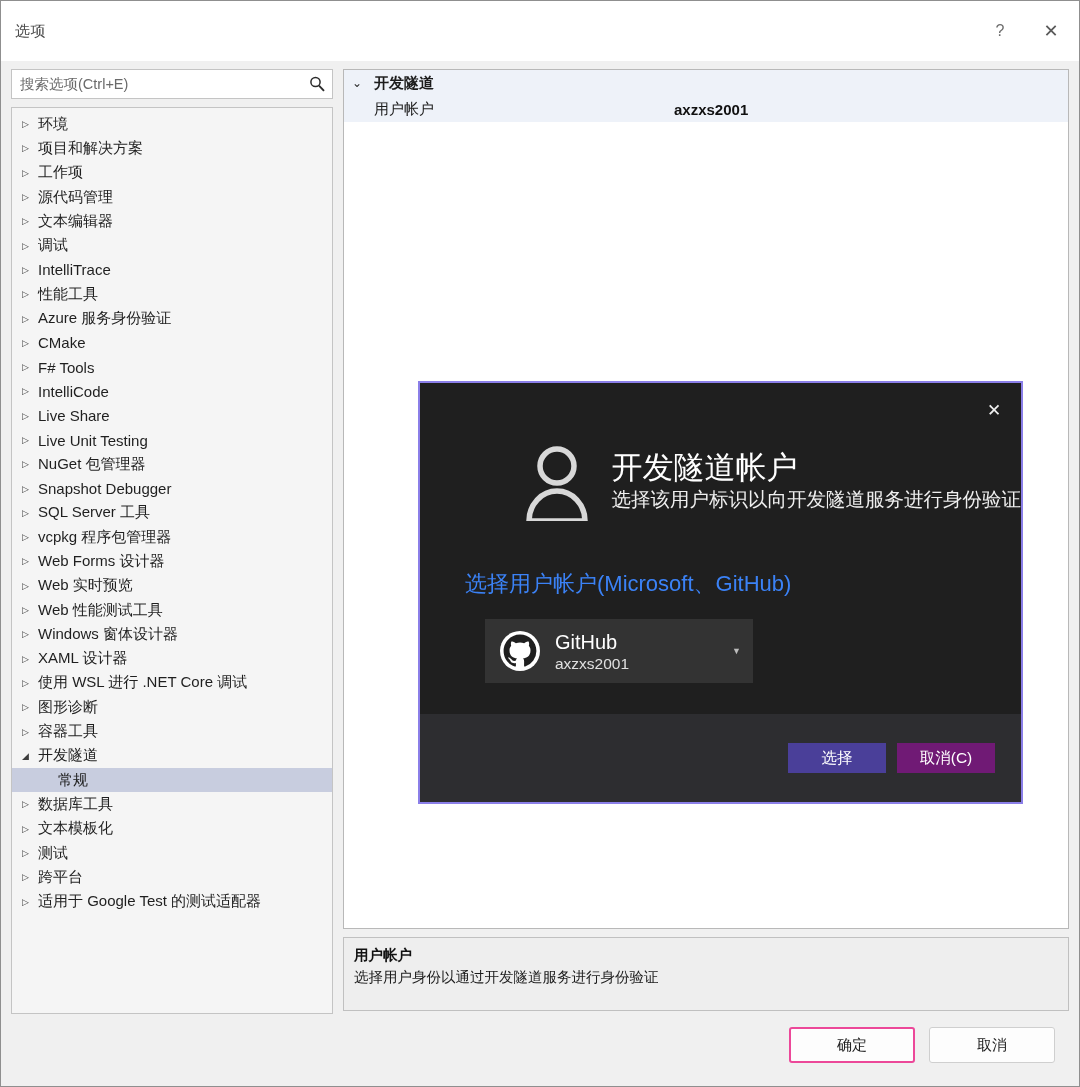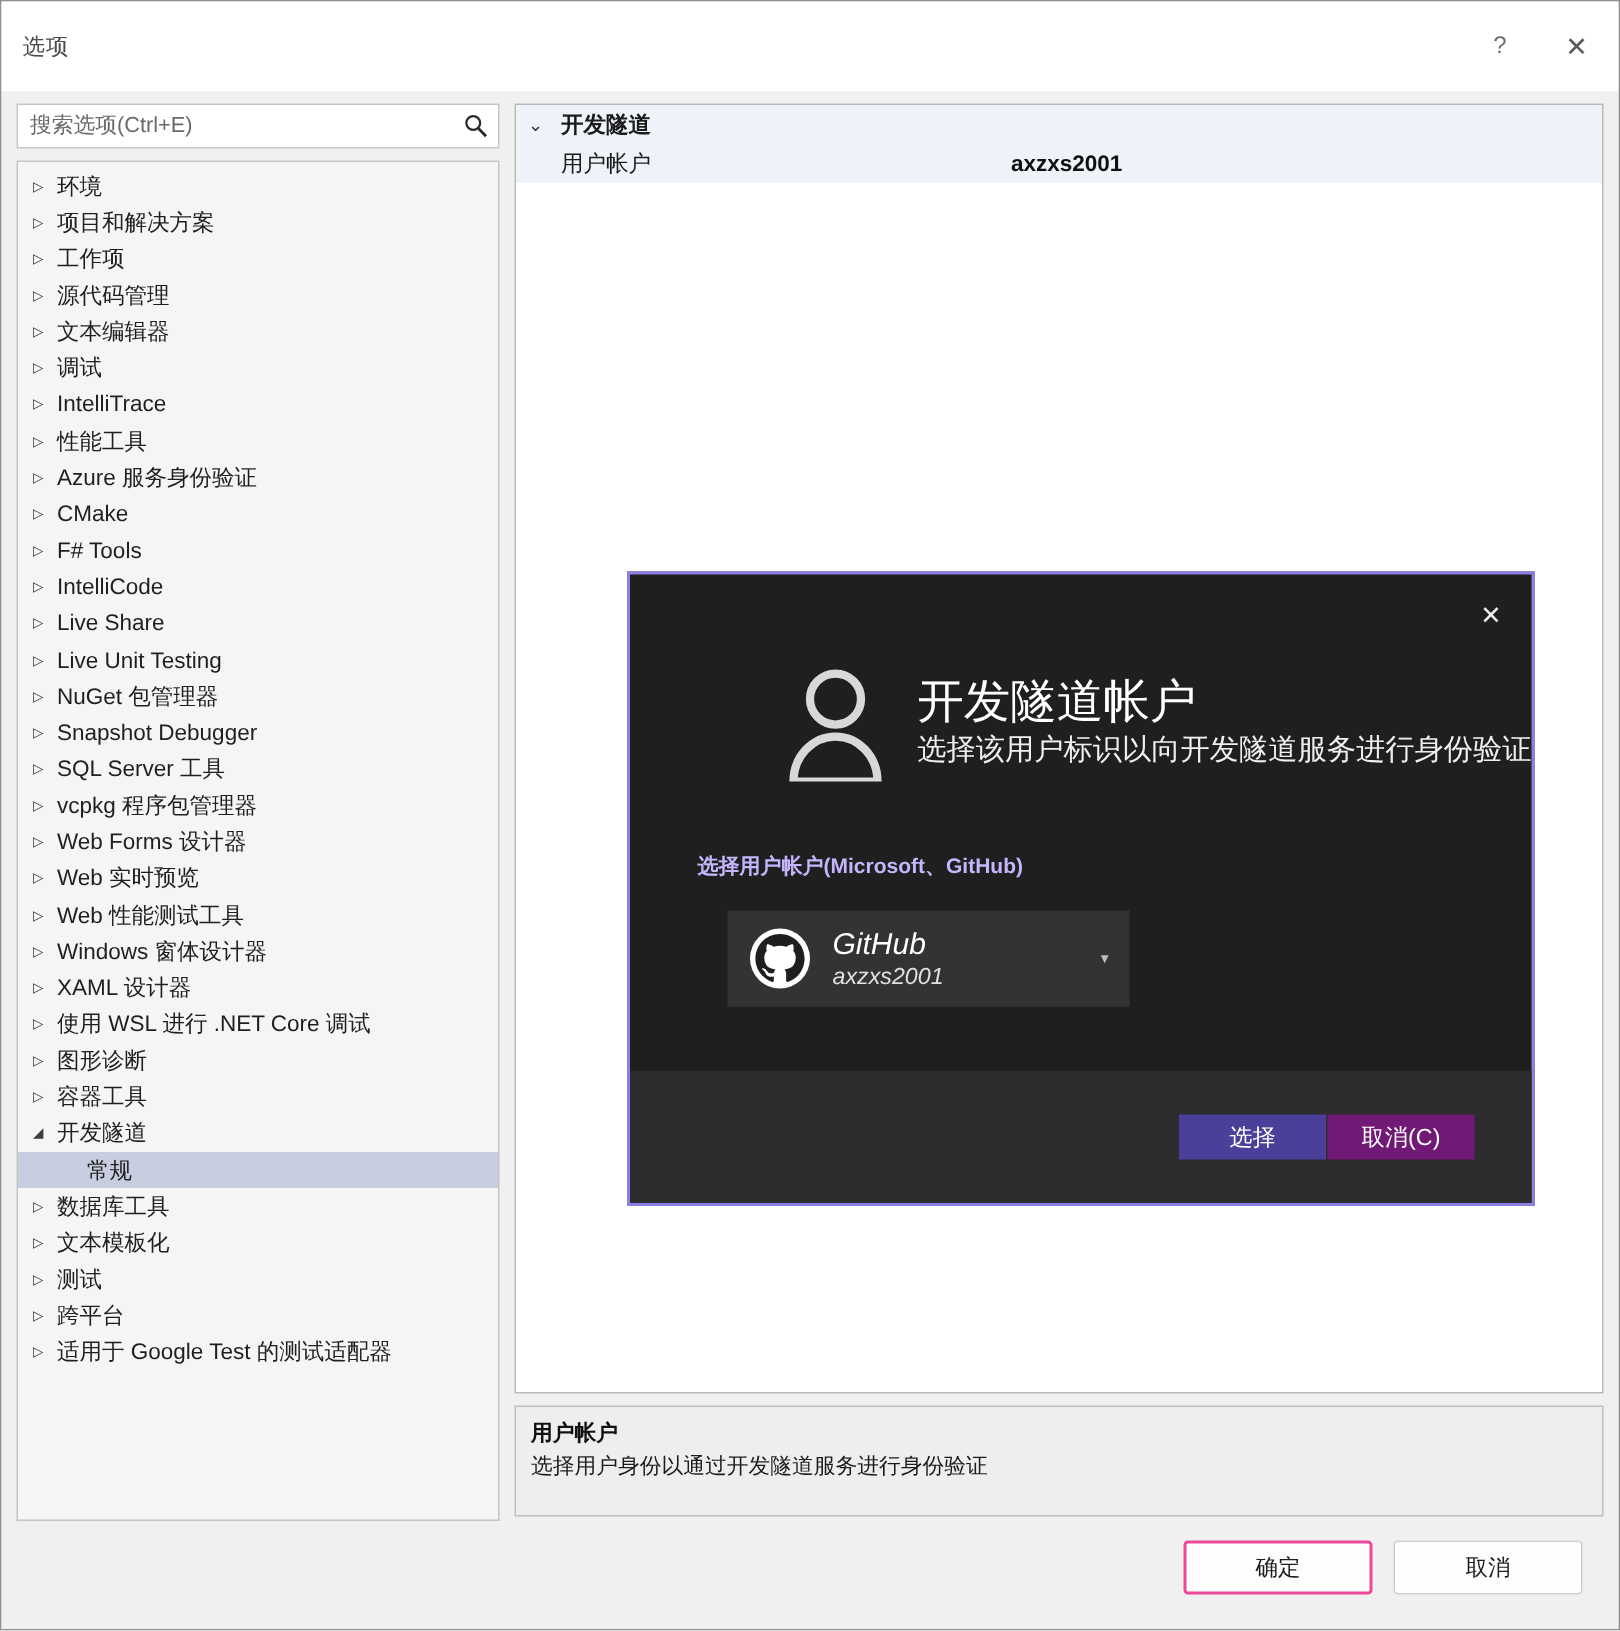--- a/index.html
+++ b/index.html
@@ -192,41 +192,40 @@
     display: flex; align-items: center;
     padding: 0 0 0 44px; gap: 22px;
     flex: none;
     justify-content: flex-end;
   }
   #modal-hero .avatar { width: 66px; height: 78px; flex: none; }
   #modal-hero .htxt .h1 { font-size: 31px; color: #ffffff; line-height: 1.12; }
   #modal-hero .htxt .h2 { font-size: 19.5px; color: #efefef; margin-top: 1px; }
 
   #modal-body { flex: 1; padding: 48px 0 0 45px; }
-  #modal-body .prompt { font-size: 14px; color: #c4b5fd; font-weight: bold; }
+  #modal-body .prompt { font-size: 22px; color: #3b82f6; }
   #account-picker {
     margin-top: 20px; margin-left: 20px;
     width: 268px; height: 64px;
     background: #333333;
     display: flex; align-items: center;
     padding: 0 8px 0 14px;
     cursor: default;
-    font-style: italic;
   }
   #account-picker .gh-icon { width: 42px; height: 42px; flex: none; }
   #account-picker .acct { flex: 1; margin-left: 14px; }
   #account-picker .acct .a1 { font-size: 20px; color: #ffffff; line-height: 1.2; }
   #account-picker .acct .a2 { font-size: 15.5px; color: #e0e0e0; margin-top: 1px; }
   #account-picker .caret { color: #bdbdbd; font-size: 9px; padding-right: 4px; }
 
   #modal-footer {
     height: 88px;
     background: #2d2d30;
     display: flex; align-items: center; justify-content: flex-end;
-    gap: 1px; padding-right: 38px;
+    gap: 11px; padding-right: 26px;
     flex: none;
   }
   .modal-btn {
     width: 98px; height: 30px;
     border: none;
     font-family: "Liberation Sans", sans-serif;
     font-size: 15.5px;
     cursor: default;
   }
   .modal-btn.select { background: #4a3f99; color: #ffffff; }

